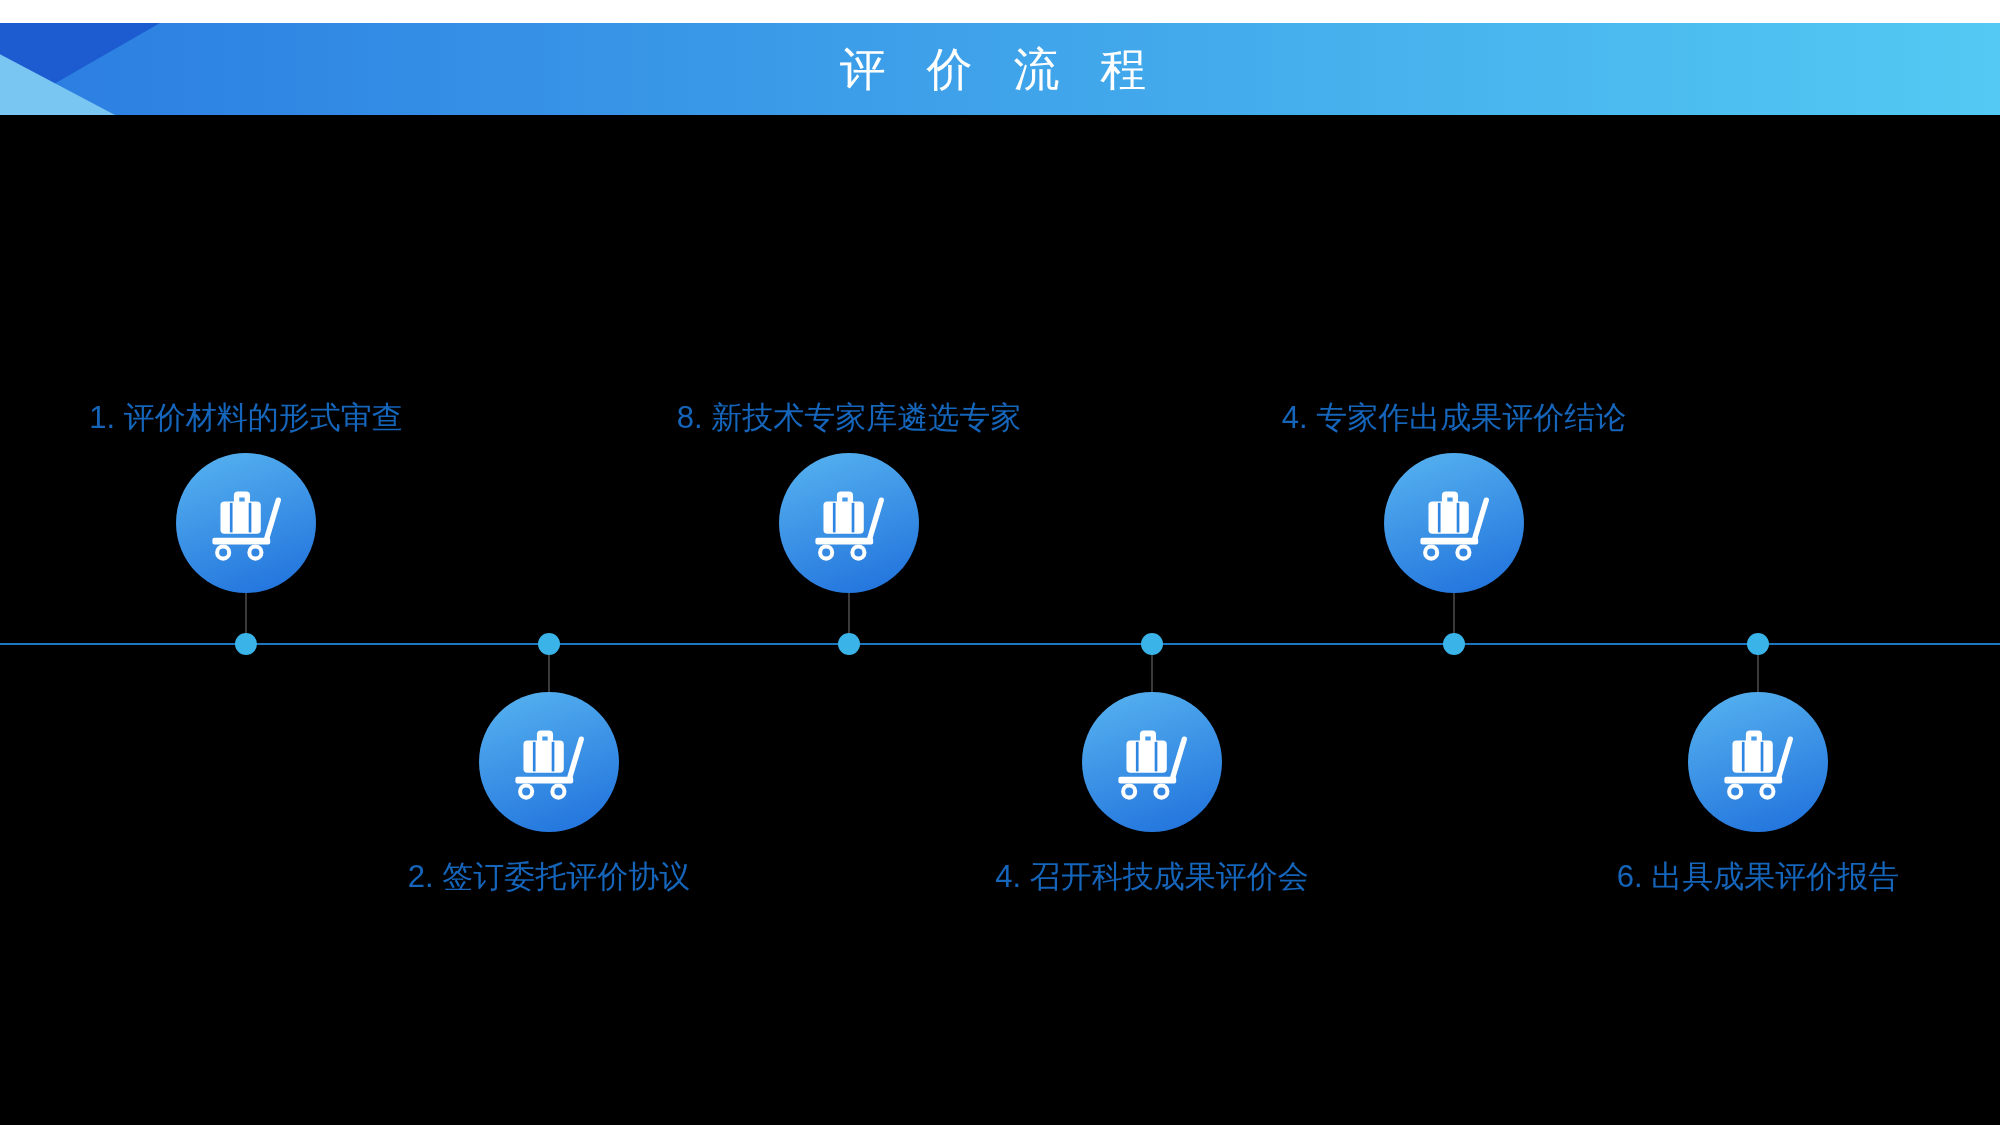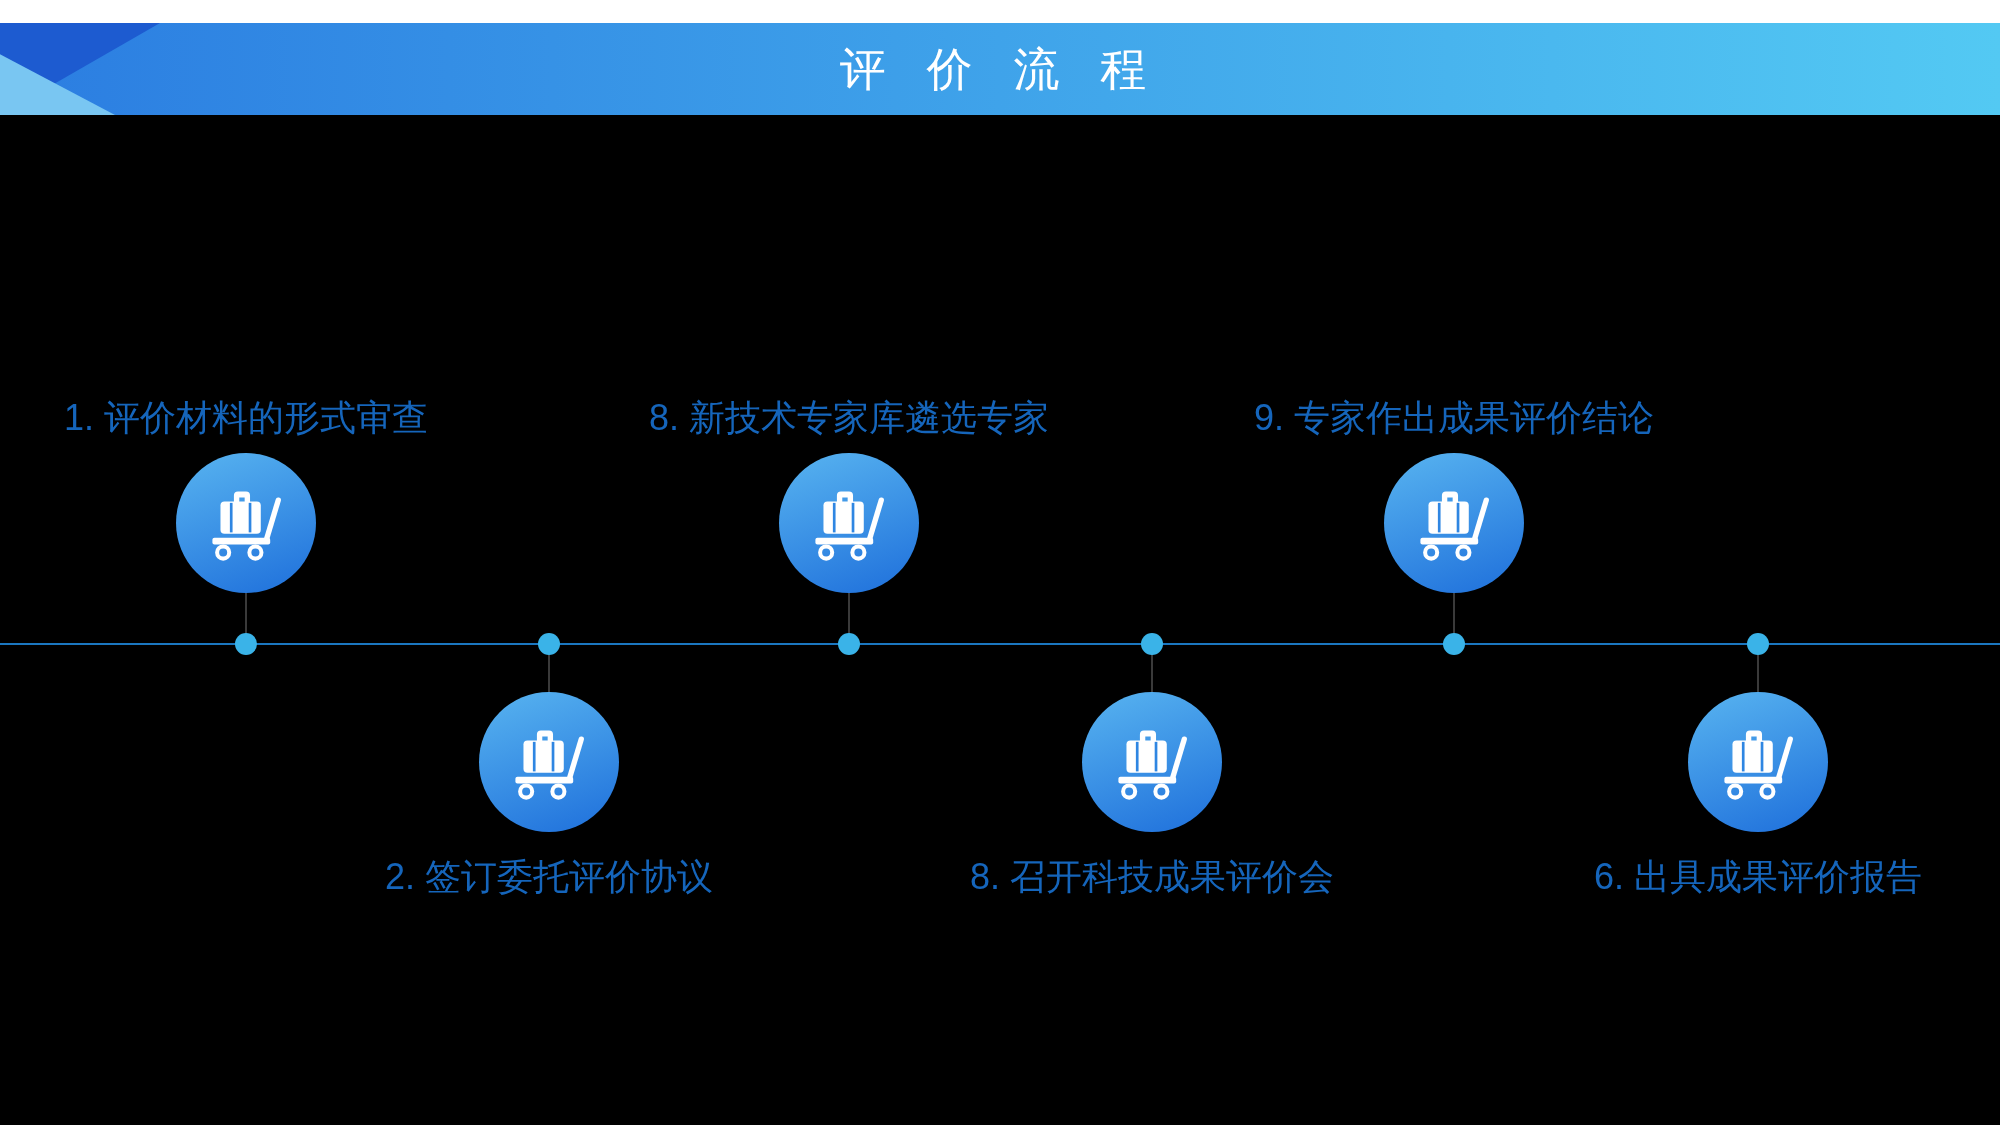--- a/index.html
+++ b/index.html
@@ -95,21 +95,21 @@
   .above .icon-circle { top: -191px; }
   .below .icon-circle { top: 48px; }
   .icon-circle svg { width: 86px; height: 86px; display: block; }
 
   .step-label {
     position: absolute;
     left: 0;
     transform: translateX(-50%);
     white-space: nowrap;
     color: var(--label, #1565bb);
-    font-size: 36px;
+    font-size: 31px;
     font-weight: 400;
     line-height: 44px;
     height: 44px;
   }
   .above .step-label { top: -248px; }
   .below .step-label { top: 211px; }
 </style>
 </head>
 <body>
 
@@ -171,39 +171,39 @@
         <line x1="47" y1="45" x2="56" y2="15" stroke="#fff" stroke-width="4" stroke-linecap="round"></line>
         <circle cx="15" cy="54" r="4.5" fill="none" stroke="#fff" stroke-width="3"></circle>
         <circle cx="39" cy="54" r="4.5" fill="none" stroke="#fff" stroke-width="3"></circle>
       </svg>
     </div>
     <div class="connector"></div>
     <div class="dot"></div>
   </div>
 
   <div class="step below s4">
-    <div class="step-label">8. 召开科技成果评价会</div>
+    <div class="step-label">4. 召开科技成果评价会</div>
     <div class="icon-circle">
       <svg viewBox="0 0 64 64" aria-hidden="true">
         <path fill="#fff" d="M23 17 v-5.5 a3 3 0 0 1 3 -3 h6 a3 3 0 0 1 3 3 V17 h-4 v-4 h-4 v4 z"></path>
         <rect fill="#fff" x="13" y="16" width="30" height="24" rx="3"></rect>
         <line x1="21" y1="17" x2="21" y2="39" stroke="#2f86e2" stroke-width="2"></line>
         <line x1="35" y1="17" x2="35" y2="39" stroke="#2f86e2" stroke-width="2"></line>
         <rect fill="#fff" x="7" y="43" width="43" height="5" rx="1.5"></rect>
         <line x1="47" y1="45" x2="56" y2="15" stroke="#fff" stroke-width="4" stroke-linecap="round"></line>
         <circle cx="15" cy="54" r="4.5" fill="none" stroke="#fff" stroke-width="3"></circle>
         <circle cx="39" cy="54" r="4.5" fill="none" stroke="#fff" stroke-width="3"></circle>
       </svg>
     </div>
     <div class="connector"></div>
     <div class="dot"></div>
   </div>
 
   <div class="step above s5">
-    <div class="step-label">9. 专家作出成果评价结论</div>
+    <div class="step-label">4. 专家作出成果评价结论</div>
     <div class="icon-circle">
       <svg viewBox="0 0 64 64" aria-hidden="true">
         <path fill="#fff" d="M23 17 v-5.5 a3 3 0 0 1 3 -3 h6 a3 3 0 0 1 3 3 V17 h-4 v-4 h-4 v4 z"></path>
         <rect fill="#fff" x="13" y="16" width="30" height="24" rx="3"></rect>
         <line x1="21" y1="17" x2="21" y2="39" stroke="#2f86e2" stroke-width="2"></line>
         <line x1="35" y1="17" x2="35" y2="39" stroke="#2f86e2" stroke-width="2"></line>
         <rect fill="#fff" x="7" y="43" width="43" height="5" rx="1.5"></rect>
         <line x1="47" y1="45" x2="56" y2="15" stroke="#fff" stroke-width="4" stroke-linecap="round"></line>
         <circle cx="15" cy="54" r="4.5" fill="none" stroke="#fff" stroke-width="3"></circle>
         <circle cx="39" cy="54" r="4.5" fill="none" stroke="#fff" stroke-width="3"></circle>

